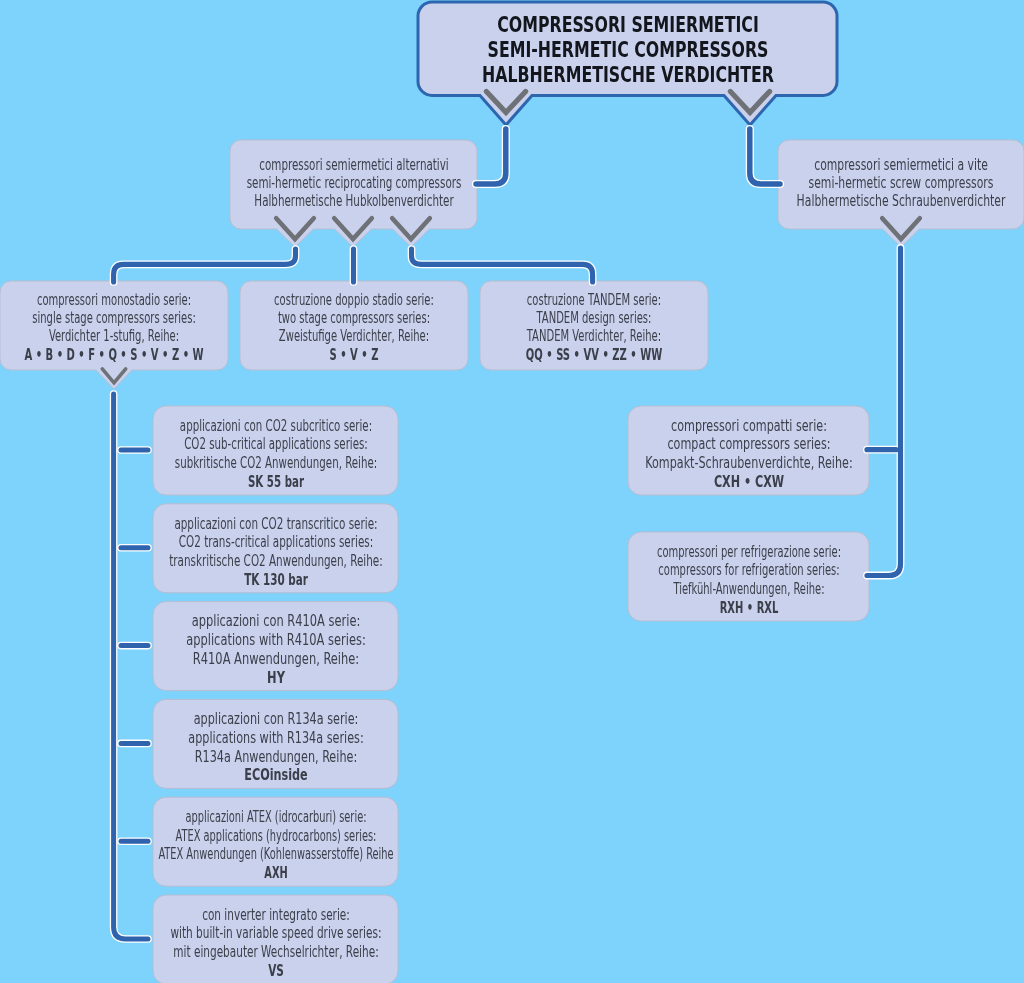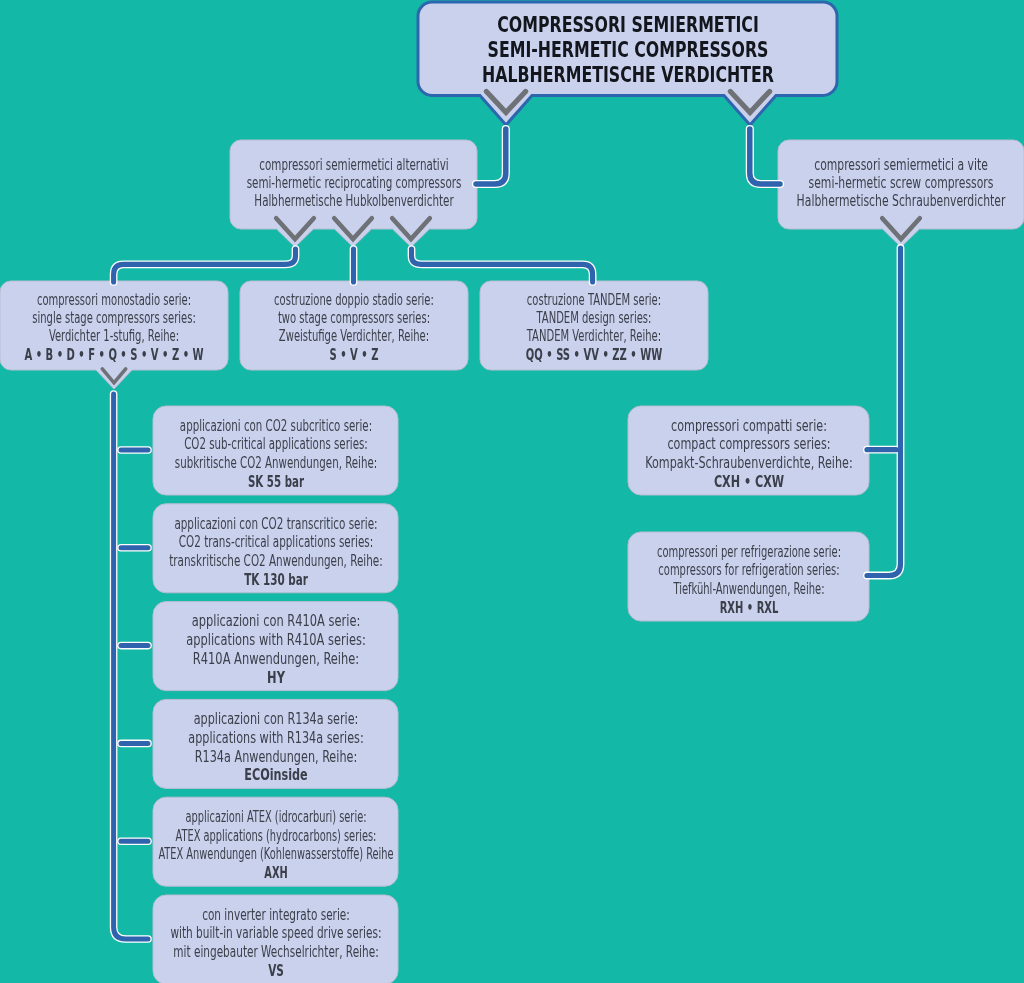--- a/index.html
+++ b/index.html
@@ -1,16 +1,16 @@
 <!DOCTYPE html>
 <html><head>
 <meta charset="utf-8">
 <style>
   html,body{margin:0;padding:0;background:#ffffff;}
-  #page{position:relative;width:1024px;height:983px;background:#14b8a6;overflow:hidden;
+  #page{position:relative;width:1024px;height:983px;background:#7dd3fc;overflow:hidden;
         font-family:"DejaVu Sans",sans-serif;font-stretch:condensed;}
   svg.layer{position:absolute;left:0;top:0;width:1024px;height:983px;overflow:visible;}
   #wires{z-index:1;}
   #shapes{z-index:0;}
   .tblock{position:absolute;}
   .ln{position:absolute;left:50%;top:0;white-space:nowrap;
       transform-origin:50% 50%;}
   .ln i{font-style:normal;}
   .b i{font-weight:bold;}
 </style>

